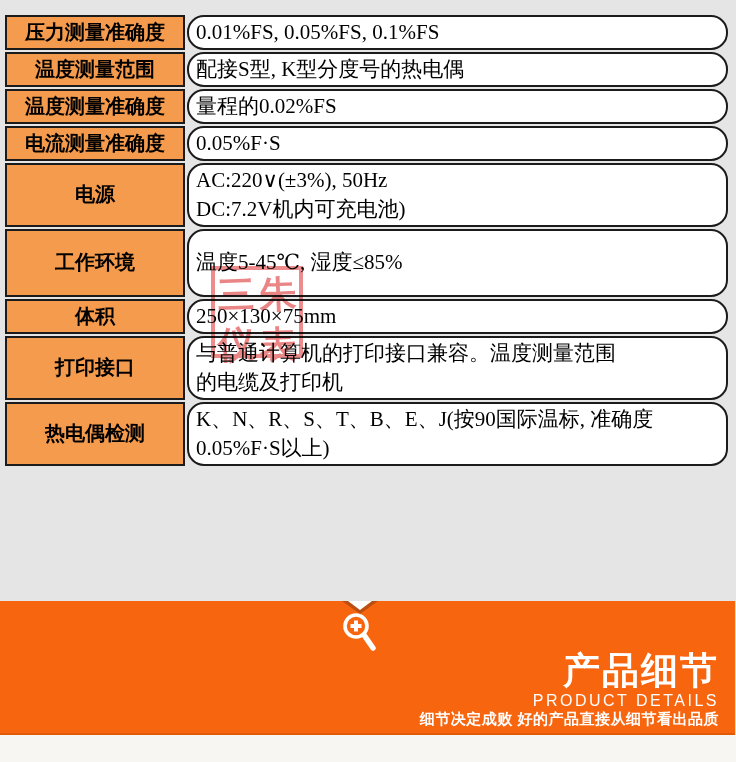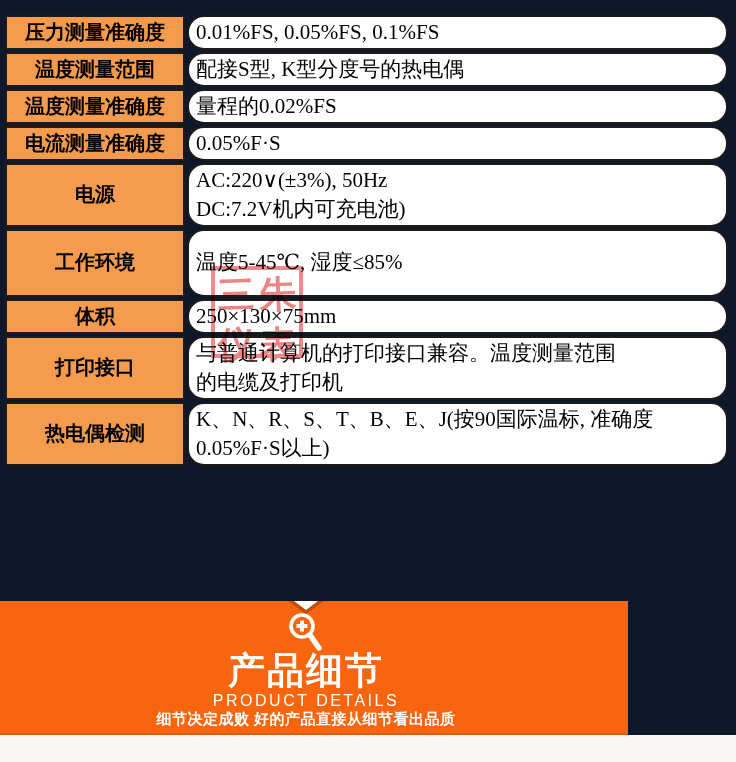--- a/index.html
+++ b/index.html
@@ -1,18 +1,18 @@
 <!DOCTYPE html>
 <html><head>
 <meta charset="utf-8">
 <style>
   * { margin:0; padding:0; box-sizing:border-box; }
   html,body { background:#ffffff; }
   .stage {
-    position:relative; width:736px; height:762px; background:#0f172a;
+    position:relative; width:736px; height:762px; background:#e5e5e5;
     overflow:hidden; font-family:"Liberation Sans", sans-serif;
   }
 
   
   .spec-table {
     position:absolute; left:3px; top:13px; width:727px;
     border-collapse:separate; border-spacing:2px; table-layout:fixed;
   }
   .spec-table td { border:2px solid #1b1b1b; background:#ffffff; }
   td.label-cell {
@@ -40,22 +40,22 @@
   }
   .stamp span {
     display:flex; align-items:center; justify-content:center;
     color:#DC3A3A; font-size:37px; font-weight:bold;
     font-family:"Liberation Serif","DejaVu Serif", serif;
     transform:rotate(-2deg);
   }
 
   
   .banner {
-    position:absolute; left:0; top:601px; width:628px; height:134px;
-    background:#F7650F; color:#fff; text-align:center;
+    position:absolute; left:0; top:601px; width:735px; height:134px;
+    background:#F7650F; color:#fff; text-align:right;
     padding-right:16px; border-bottom:2px solid #E05A0A;
   }
   .notch-dark, .notch-white {
     position:absolute; left:50%; top:0; width:0; height:0;
   }
   .notch-dark {
     margin-left:-26px;
     border-left:18px solid transparent; border-right:18px solid transparent;
     border-top:13px solid #BC4E10;
   }

